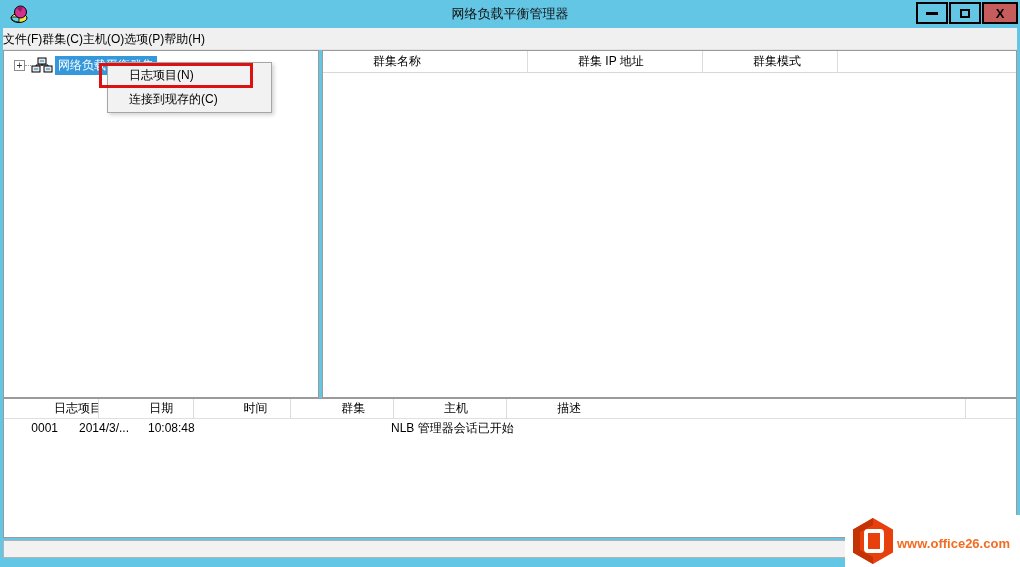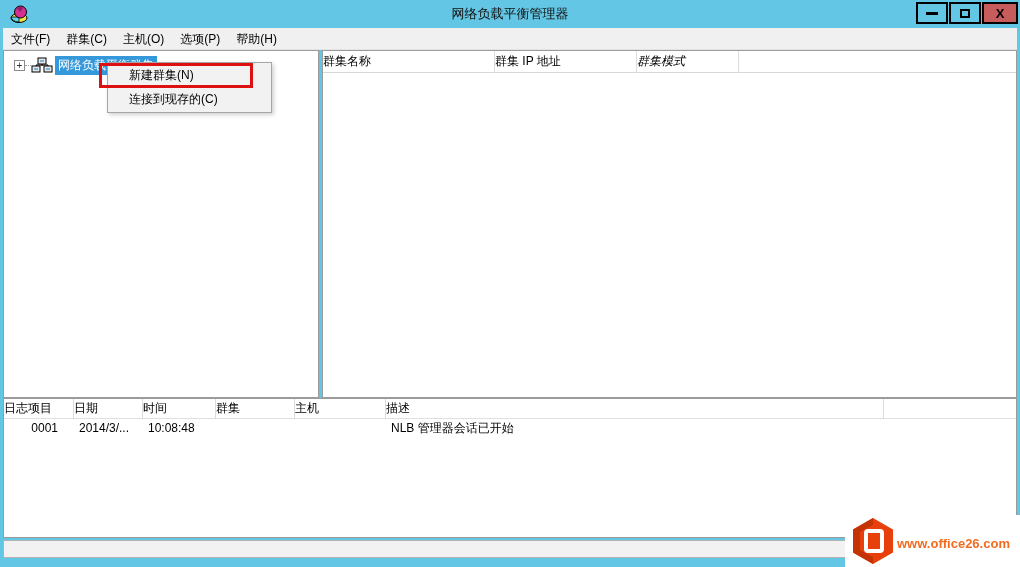--- a/index.html
+++ b/index.html
@@ -17,40 +17,40 @@
   .win-buttons { position:absolute; right:2px; top:2px; display:flex; }
   .win-btn { width:32px; height:22px; border:2px solid #000; background:#63c6e4;
     display:flex; align-items:center; justify-content:center; margin-left:1px; }
   .win-btn.close { width:36px; background:#c75c5c; font-weight:bold; font-size:13px; }
   .glyph-min { width:12px; height:3px; background:#000; }
   .glyph-max { width:10px; height:9px; border:2px solid #000; background:transparent; }
 
   
   .menubar { position:absolute; left:3px; top:28px; width:1014px; height:22px;
     background:#f0f0f0; display:flex; align-items:center; border-bottom:1px solid #e3e3e3; }
-  .menu-item { padding:0 8px; height:22px; line-height:22px; cursor:default; }
+  .menu-item { padding:0 0; height:22px; line-height:22px; cursor:default; }
 
   
   .tree-panel { position:absolute; left:3px; top:50px; width:316px; height:348px;
     background:#fff; border:1px solid #9b9b9b; }
   .tree-row { position:absolute; left:10px; top:5px; height:18px; display:flex; align-items:center; }
   .expander { width:11px; height:11px; border:1px solid #8c8c8c; background:#fff;
     font-size:10px; line-height:9px; text-align:center; color:#333; }
   .tree-dots { width:6px; border-top:1px dotted #9a9a9a; height:1px; }
   .tree-icon { width:22px; height:17px; margin-right:2px; }
   .tree-label { background:#3498db; color:#fff; padding:1px 3px; white-space:nowrap; }
 
   .right-panel { position:absolute; left:322px; top:50px; width:695px; height:348px;
     background:#fff; border:1px solid #9b9b9b; }
   .panel-caption { height:25px; line-height:25px; padding-left:6px; background:#f6f7f8;
     border-bottom:1px solid #e2e2e2; }
   .col-header-row { height:22px; display:flex; border-bottom:1px solid #d8d8d8; background:#fff; }
-  .col-header { height:22px; line-height:21px; padding-left:0; border-right:1px solid #dcdcdc;
-    white-space:nowrap; overflow:hidden; }
-  .cp-c0{width:172px;} .cp-c1{width:142px;} .cp-c2{width:139px;} .cp-c3{width:102px;font-style:italic;}
+  .col-header { height:22px; line-height:21px; padding-left:17px; border-right:1px solid #dcdcdc;
+    white-space:nowrap; overflow:hidden;margin-left:33px; }
+  .cp-c0{width:172px;} .cp-c1{width:142px;} .cp-c2{width:139px;} .cp-c3{width:102px;}
   .cp-c4{flex:1; border-right:none;}
 
   
   .log-panel { position:absolute; left:3px; top:398px; width:1014px; height:140px;
     background:#fff; border:1px solid #9b9b9b; }
   .lp-c0{width:70px;} .lp-c1{width:69px;} .lp-c2{width:73px;} .lp-c3{width:79px;}
   .lp-c4{width:91px;} .lp-c5{width:498px;} .lp-c6{flex:1; border-right:none;}
   .log-header { height:20px; display:flex; border-bottom:1px solid #e0e0e0; }
   .log-header .col-header { height:20px; line-height:19px; }
   .log-row { height:19px; display:flex; }
@@ -132,21 +132,21 @@
   <div class="right-panel">
     <div class="col-header-row">
       <div class="col-header cp-c0">群集名称</div>
       <div class="col-header cp-c1">群集 IP 地址</div>
       <div class="col-header cp-c3">群集模式</div>
       <div class="col-header cp-c4"></div>
     </div>
   </div>
 
   <div class="context-menu">
-    <div class="cm-item">新建群集(N)</div>
+    <div class="cm-item">日志项目(N)</div>
     <div class="cm-item">连接到现存的(C)</div>
   </div>
   <div class="annotation-box"></div>
 
   <div class="log-panel">
     <div class="log-header">
       <div class="col-header lp-c0">日志项目</div>
       <div class="col-header lp-c1">日期</div>
       <div class="col-header lp-c2">时间</div>
       <div class="col-header lp-c3">群集</div>

